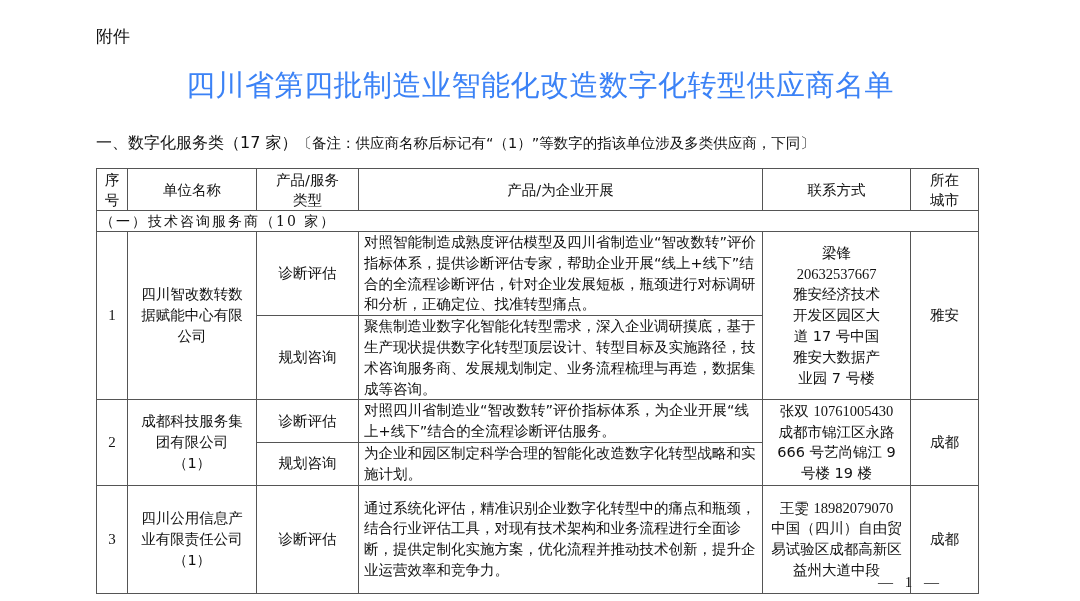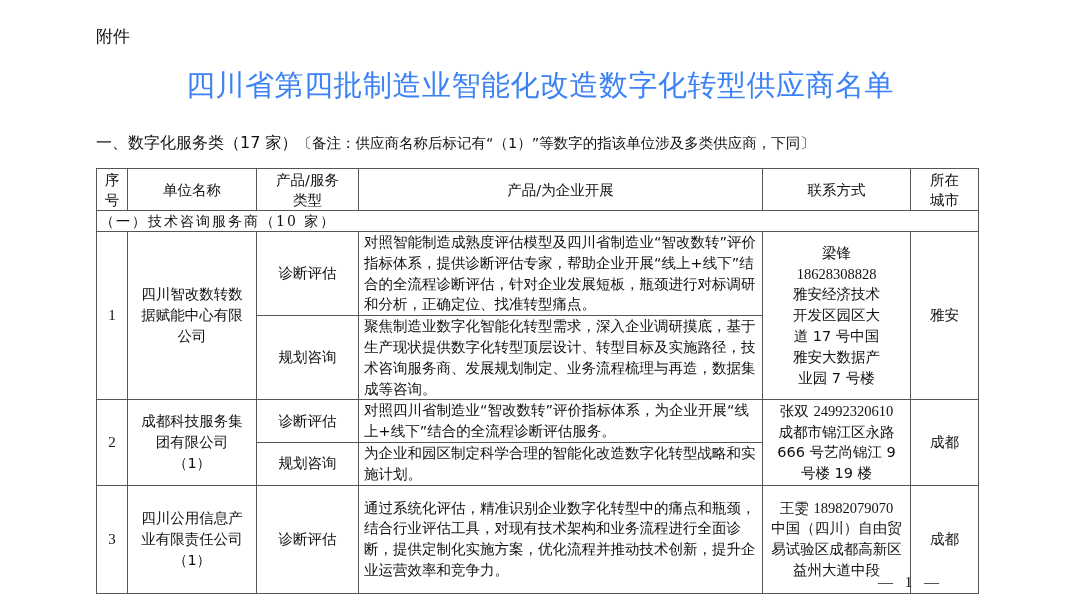--- a/index.html
+++ b/index.html
@@ -52,37 +52,37 @@
       <td colspan="6">（一）技术咨询服务商（10 家）</td>
     </tr>
 
     <tr style="height:83px">
       <td rowspan="2" class="num">1</td>
       <td rowspan="2" class="c" style="padding:0 10px">四川智改数转数据赋能中心有限公司</td>
       <td class="c">诊断评估</td>
       <td class="l">对照智能制造成熟度评估模型及四川省制造业“智改数转”评价指标体系，提供诊断评估专家，帮助企业开展“线上+线下”结合的全流程诊断评估，针对企业发展短板，瓶颈进行对标调研和分析，正确定位、找准转型痛点。</td>
       <td rowspan="2" class="c" style="padding:0 24px">
         <div>梁锋</div>
-        <div class="serif">18628308828</div>
+        <div class="serif">20632537667</div>
         <div>雅安经济技术开发区园区大道 17 号中国雅安大数据产业园 7 号楼</div>
       </td>
       <td rowspan="2" class="c">雅安</td>
     </tr>
     <tr style="height:83px">
       <td class="c">规划咨询</td>
       <td class="l">聚焦制造业数字化智能化转型需求，深入企业调研摸底，基于生产现状提供数字化转型顶层设计、转型目标及实施路径，技术咨询服务商、发展规划制定、业务流程梳理与再造，数据集成等咨询。</td>
     </tr>
 
     <tr style="height:42px">
       <td rowspan="2" class="num">2</td>
       <td rowspan="2" class="c" style="padding:0 10px">成都科技服务集团有限公司（1）</td>
       <td class="c">诊断评估</td>
       <td class="l">对照四川省制造业“智改数转”评价指标体系，为企业开展“线上+线下”结合的全流程诊断评估服务。</td>
       <td rowspan="2" class="c" style="padding:0 6px">
-        <div><span>张双</span> <span class="serif">24992320610</span></div>
+        <div><span>张双</span> <span class="serif">10761005430</span></div>
         <div>成都市锦江区永路 666 号艺尚锦江 9 号楼 19 楼</div>
       </td>
       <td rowspan="2" class="c">成都</td>
     </tr>
     <tr style="height:42px">
       <td class="c">规划咨询</td>
       <td class="l">为企业和园区制定科学合理的智能化改造数字化转型战略和实施计划。</td>
     </tr>
 
     <tr style="height:85px">

